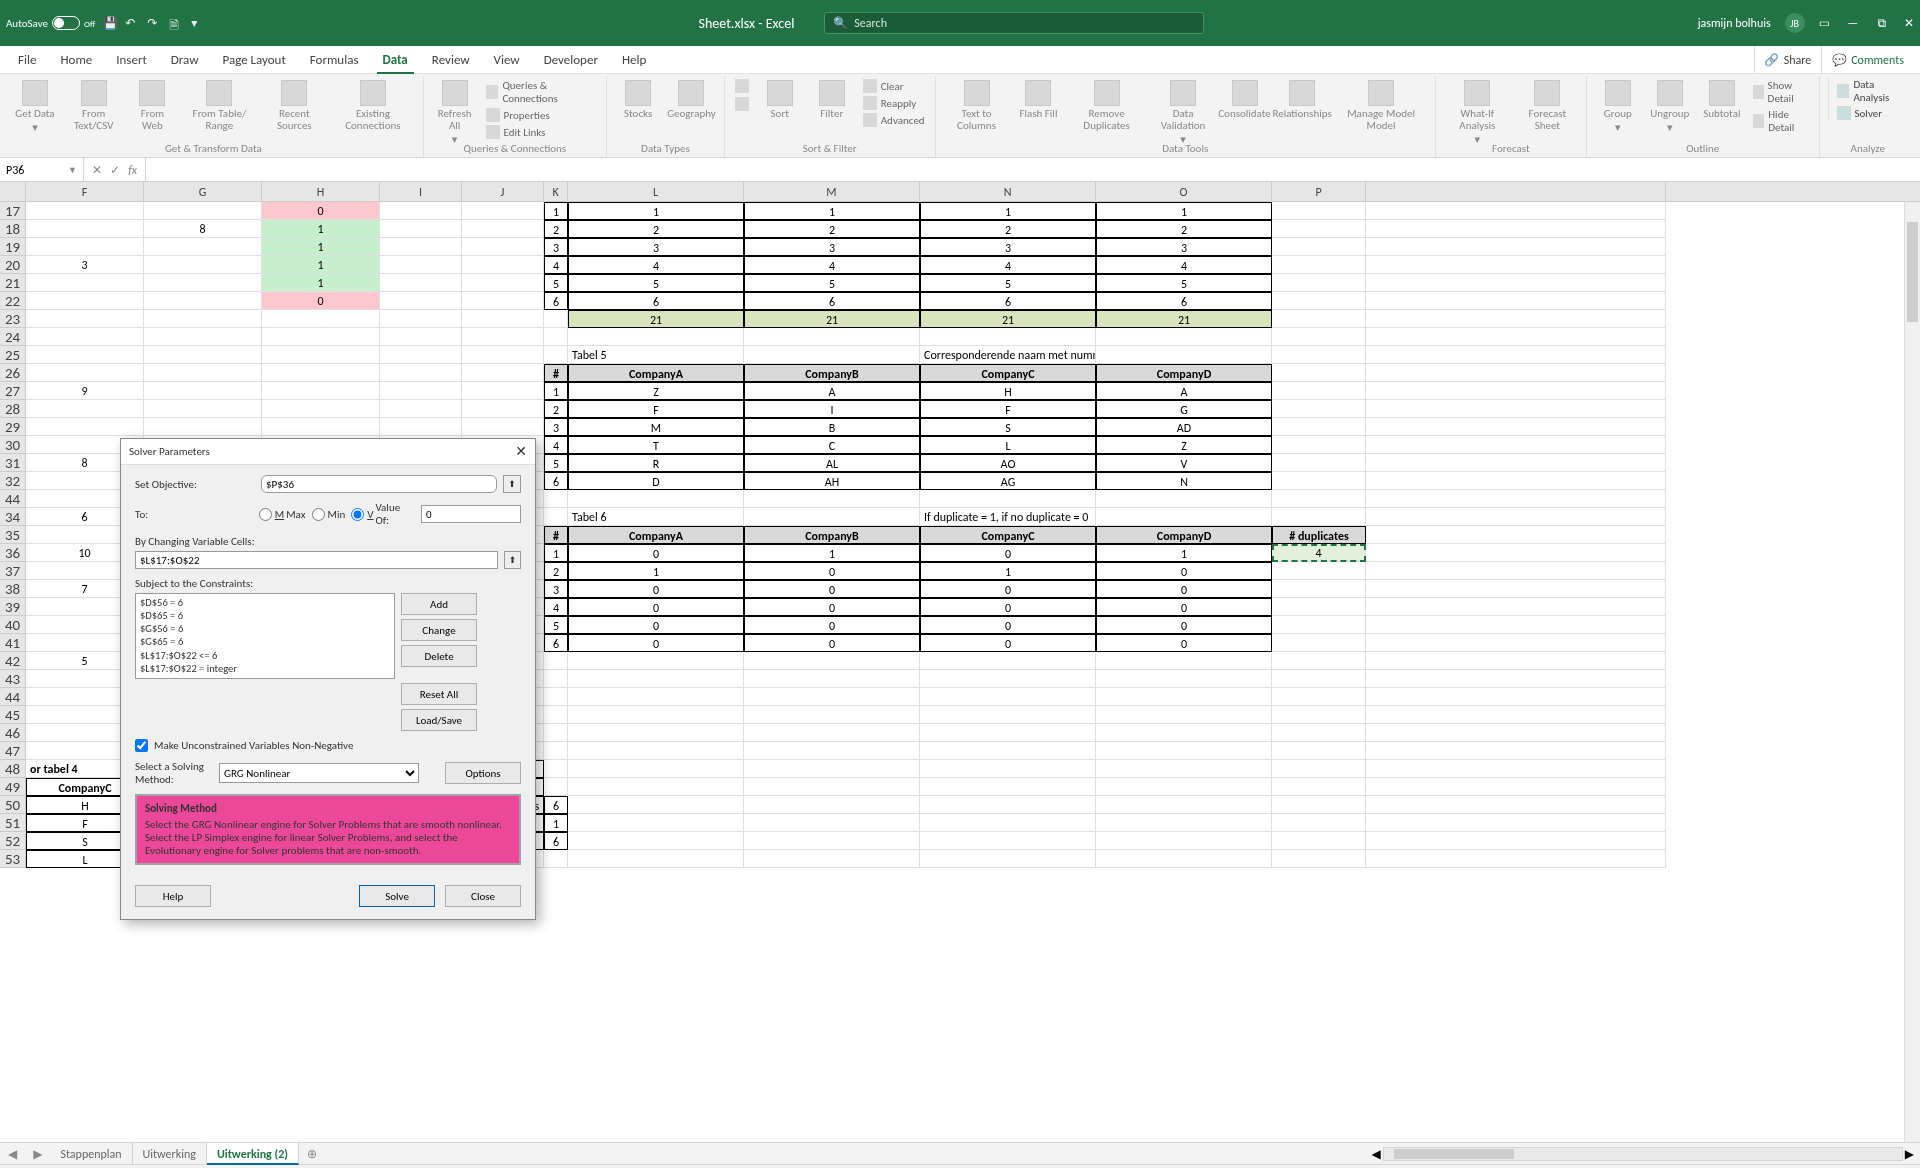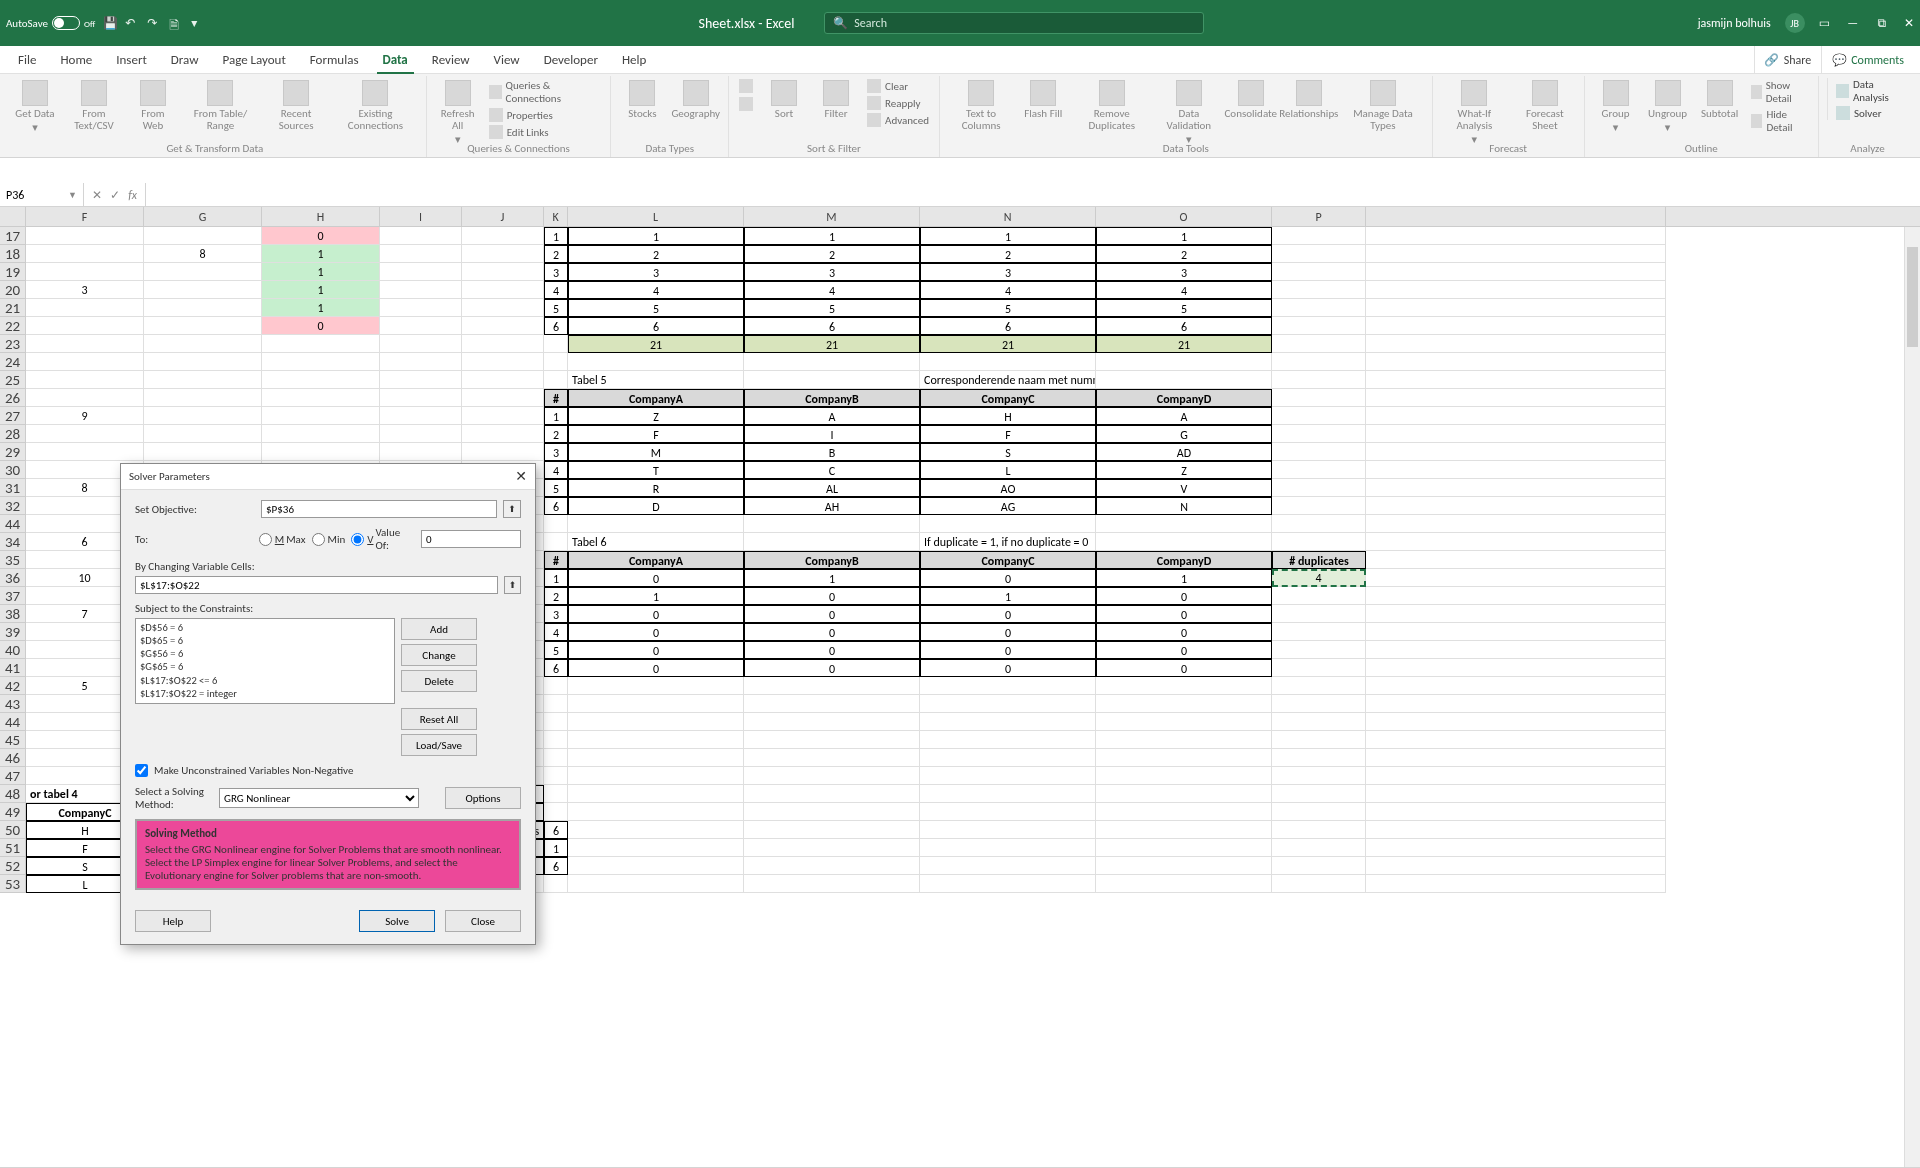--- a/index.html
+++ b/index.html
@@ -36,21 +36,21 @@
 .ribbon .bigbtn{ display:flex; flex-direction:column; align-items:center; gap:2px; min-width:46px; padding-top:2px; font-size:11px; color:#888; text-align:center; line-height:1.1;}
 .ribbon .bigbtn .ico{ width:26px; height:26px; background:#d8d8d8; border:1px solid #c8c8c8;}
 .ribbon .smallbtn{ display:flex; align-items:center; gap:4px; padding:1px 2px; color:#666; font-size:11px;}
 .ribbon .smallbtn .ico{ width:14px; height:14px; background:#d8d8d8;}
 .ribbon .col{display:flex; flex-direction:column; gap:1px;}
 .ribbon .analysis-side{display:flex; flex-direction:column; gap:2px; padding-left:8px; border-left:1px solid #e1e1e1; font-size:11px;}
 .ribbon .analysis-side .item{display:flex; align-items:center; gap:4px; color:#444;}
 .ribbon .analysis-side .ico{width:14px;height:14px;background:#cdd;}
 
 
-.formulabar{ height:24px; border-bottom:1px solid #d4d4d4; display:flex; background:#fff;margin-top:25px;}
+.formulabar{ height:24px; border-bottom:1px solid #d4d4d4; display:flex; background:#fff;}
 .namebox{ width:84px; border-right:1px solid #d4d4d4; height:100%; display:flex; align-items:center; padding:0 6px; font-size:12px;}
 .namebox .arrow{margin-left:auto; color:#888; font-size:9px;}
 .fxicons{ display:flex; align-items:center; gap:8px; padding:0 8px; color:#888; border-right:1px solid #d4d4d4; height:100%;}
 .fxinput{ flex:1; padding:0 6px; font-style:italic; color:#888;}
 
 
 .sheet-wrap{ position:relative; height: calc(100vh - 30px - 28px - 84px - 24px - 22px - 20px); overflow:hidden; background:#fff;}
 .col-headers{ display:flex; background:#e6e6e6; border-bottom:1px solid #ccc; height:20px; font-size:12px; color:#444; position:sticky; top:0;}
 .col-headers .corner{ width:26px; border-right:1px solid #ccc; background:#e6e6e6;}
 .col-headers .ch{ border-right:1px solid #ccc; text-align:center; line-height:20px;}
@@ -273,21 +273,21 @@
       <div class="bigbtn">
           <div class="ico"></div>
           <span>Consolidate</span>
         </div>
       <div class="bigbtn">
           <div class="ico"></div>
           <span>Relationships</span>
         </div>
       <div class="bigbtn">
           <div class="ico"></div>
-          <span>Manage Data Types</span>
+          <span>Manage Model Model</span>
         </div>
     </div>
     <div class="label">Data Tools</div>
   </div>
   <div class="group">
     <div class="row">
       <div class="bigbtn"><div class="ico"></div><span>What-If Analysis</span>▾</div>
       <div class="bigbtn">
           <div class="ico"></div>
           <span>Forecast Sheet</span>
@@ -922,21 +922,21 @@
     </div>
 
   <div class="dialog">
     <div class="dtitle">
       <span>Solver Parameters</span>
       <span class="x">✕</span>
     </div>
     <div class="dbody">
       <div class="frm-row">
         <label class="lbl">Set Objective:</label>
-        <input type="text" style="flex: 1 1 0%;" value="$P$36">
+        <input type="text" style="flex: 1 1 0%; border-radius: 6px;" value="$P$36">
         <div class="refbtn">⬆</div>
       </div>
       <div class="frm-row">
         <label class="lbl">To:</label>
         <label class="radio">
             <input type="radio" style="">
             <u>M</u>
             <span style="margin-left:-1px">Max</span>
           </label>
         <label class="radio">

